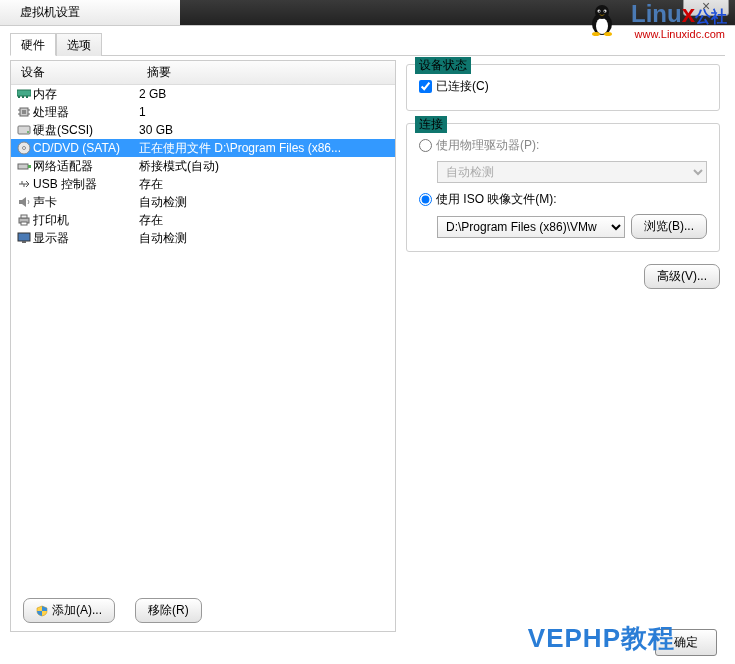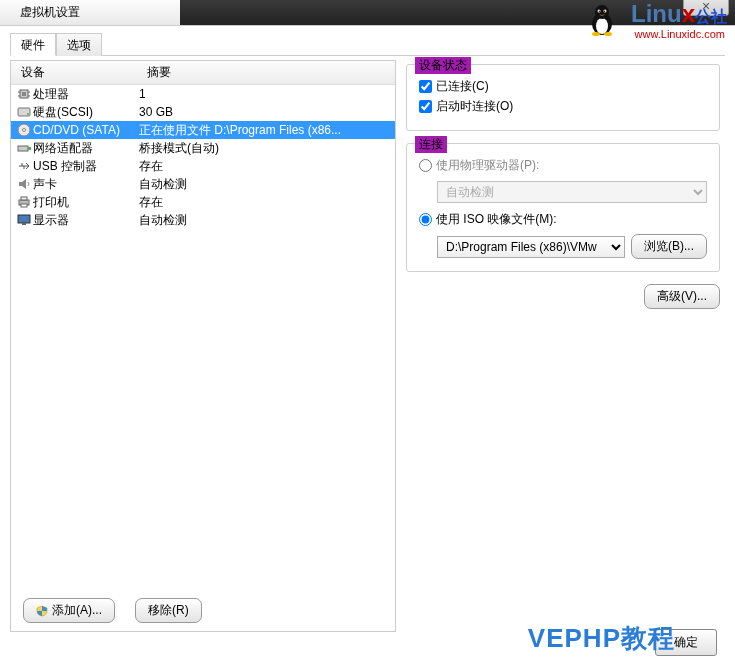--- a/index.html
+++ b/index.html
@@ -34,21 +34,21 @@
 .device-row.selected { background: #3399ff; color: #fff; }
 .device-row .icon { width: 18px; display: inline-flex; align-items: center; justify-content: center; }
 .device-row .name { width: 106px; white-space: nowrap; overflow: hidden; }
 .device-row .summ { flex: 1; white-space: nowrap; overflow: hidden; text-overflow: ellipsis; padding-right: 6px; }
 
 .bottom-buttons { position: absolute; bottom: 8px; left: 12px; right: 0; display: flex; gap: 20px; }
 .btn { font-size: 12px; padding: 3px 12px; background: linear-gradient(#fff,#e3e3e3); border: 1px solid #999; border-radius: 7px; cursor: pointer; display: inline-flex; align-items: center; gap: 4px; }
 .btn:disabled { color: #888; }
 
 .group { border: 1px solid #d0d0d0; border-radius: 3px; margin-bottom: 12px; padding: 10px 12px 12px; position: relative; }
-.group-title { position: absolute; top: -8px; left: 8px; background: #a21caf; padding: 0 4px; font-size: 12px; }
+.group-title { position: absolute; top: -8px; left: 8px; background: #0f766e; padding: 0 4px; font-size: 12px; }
 .chk-row { display: flex; align-items: center; font-size: 12px; margin: 3px 0; gap: 0; }
 .chk-row input[type=checkbox], .chk-row input[type=radio] { margin-right: 4px; }
 .disabled { color: #888; }
 .combo { width: 100%; font-size: 12px; padding: 2px 4px; border: 1px solid #aaa; background: linear-gradient(#fff,#eee); margin-top: 4px; }
 .combo:disabled { color: #888; background: #f0f0f0; }
 .row-flex { display: flex; gap: 6px; align-items: center; margin-top: 6px; }
 .row-flex .combo { flex: 1; margin-top: 0; }
 .adv-row { display: flex; justify-content: flex-end; margin-top: 4px; }
 
 .dialog-buttons { position: absolute; bottom: 8px; right: 18px; display: flex; gap: 6px; }
@@ -95,20 +95,32 @@
 </div>
 
 <div class="content">
   <div class="left-panel">
     <div class="device-header">
       <div class="col-device">设备</div>
       <div class="col-summary">摘要</div>
     </div>
     <div class="device-list">
 
+      <div class="device-row">
+        <span class="icon">
+            <svg width="14" height="10">
+              <rect x="0" y="1" width="14" height="6" fill="#4a8" stroke="#275"></rect>
+              <rect x="1" y="7" width="2" height="2" fill="#275"></rect>
+              <rect x="5" y="7" width="2" height="2" fill="#275"></rect>
+              <rect x="9" y="7" width="2" height="2" fill="#275"></rect>
+            </svg>
+          </span>
+        <span class="name">内存</span>
+        <span class="summ">2 GB</span>
+      </div>
 
       <div class="device-row">
         <span class="icon">
             <svg width="14" height="14">
               <rect x="3" y="3" width="8" height="8" fill="#ccc" stroke="#666"></rect>
               <rect x="5" y="5" width="4" height="4" fill="#888"></rect>
               <line x1="1" y1="5" x2="3" y2="5" stroke="#666"></line>
               <line x1="1" y1="9" x2="3" y2="9" stroke="#666"></line>
               <line x1="11" y1="5" x2="13" y2="5" stroke="#666"></line>
               <line x1="11" y1="9" x2="13" y2="9" stroke="#666"></line>
@@ -212,24 +224,20 @@
     </div>
   </div>
 
   <div class="right-panel">
 
     <div class="group">
       <div class="group-title">设备状态</div>
       <label class="chk-row">
         <input type="checkbox" checked="" style="">
         <span>已连接(C)</span>
-      </label>
-      <label class="chk-row">
-        <input type="checkbox" checked="" style="">
-        <span>启动时连接(O)</span>
       </label>
     </div>
 
     <div class="group">
       <div class="group-title">连接</div>
 
       <label class="chk-row disabled">
         <input type="radio" name="conn" style="">
         <span>使用物理驱动器(P):</span>
       </label>

